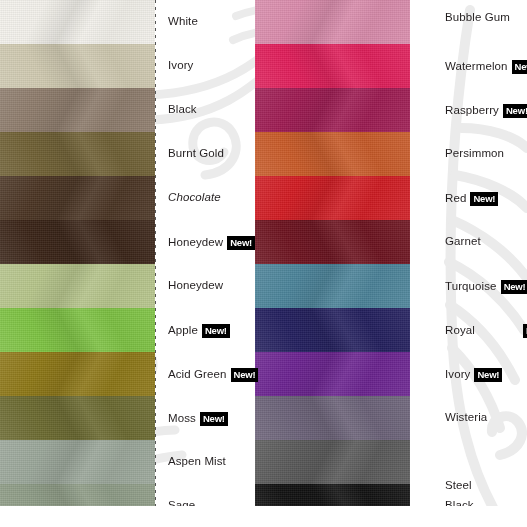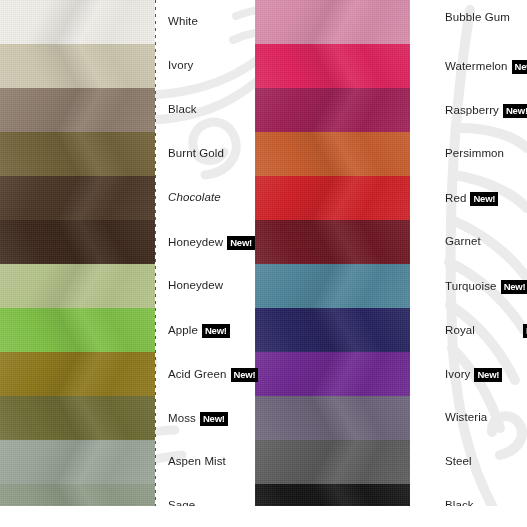--- a/index.html
+++ b/index.html
@@ -299,21 +299,21 @@
         <span class="txt">Royal</span>
         <span class="badge" style="background: rgb(0, 0, 0); color: rgb(255, 255, 255);">New!</span>
       </div>
       <div class="lbl" style="top: 368px;">
         <span class="txt">Ivory</span>
         <span class="badge" style="background: rgb(0, 0, 0); color: rgb(255, 255, 255);">New!</span>
       </div>
       <div class="lbl" style="top: 412px;">
         <span class="txt">Wisteria</span>
       </div>
-      <div class="lbl" style="top: 456px;">
+      <div class="lbl" style="top: 480px;">
         <span class="txt">Steel</span>
       </div>
       <div class="lbl" style="top: 500px;">
         <span class="txt">Black</span>
       </div>
     </div>
 
 </div>
 
 </body></html>

